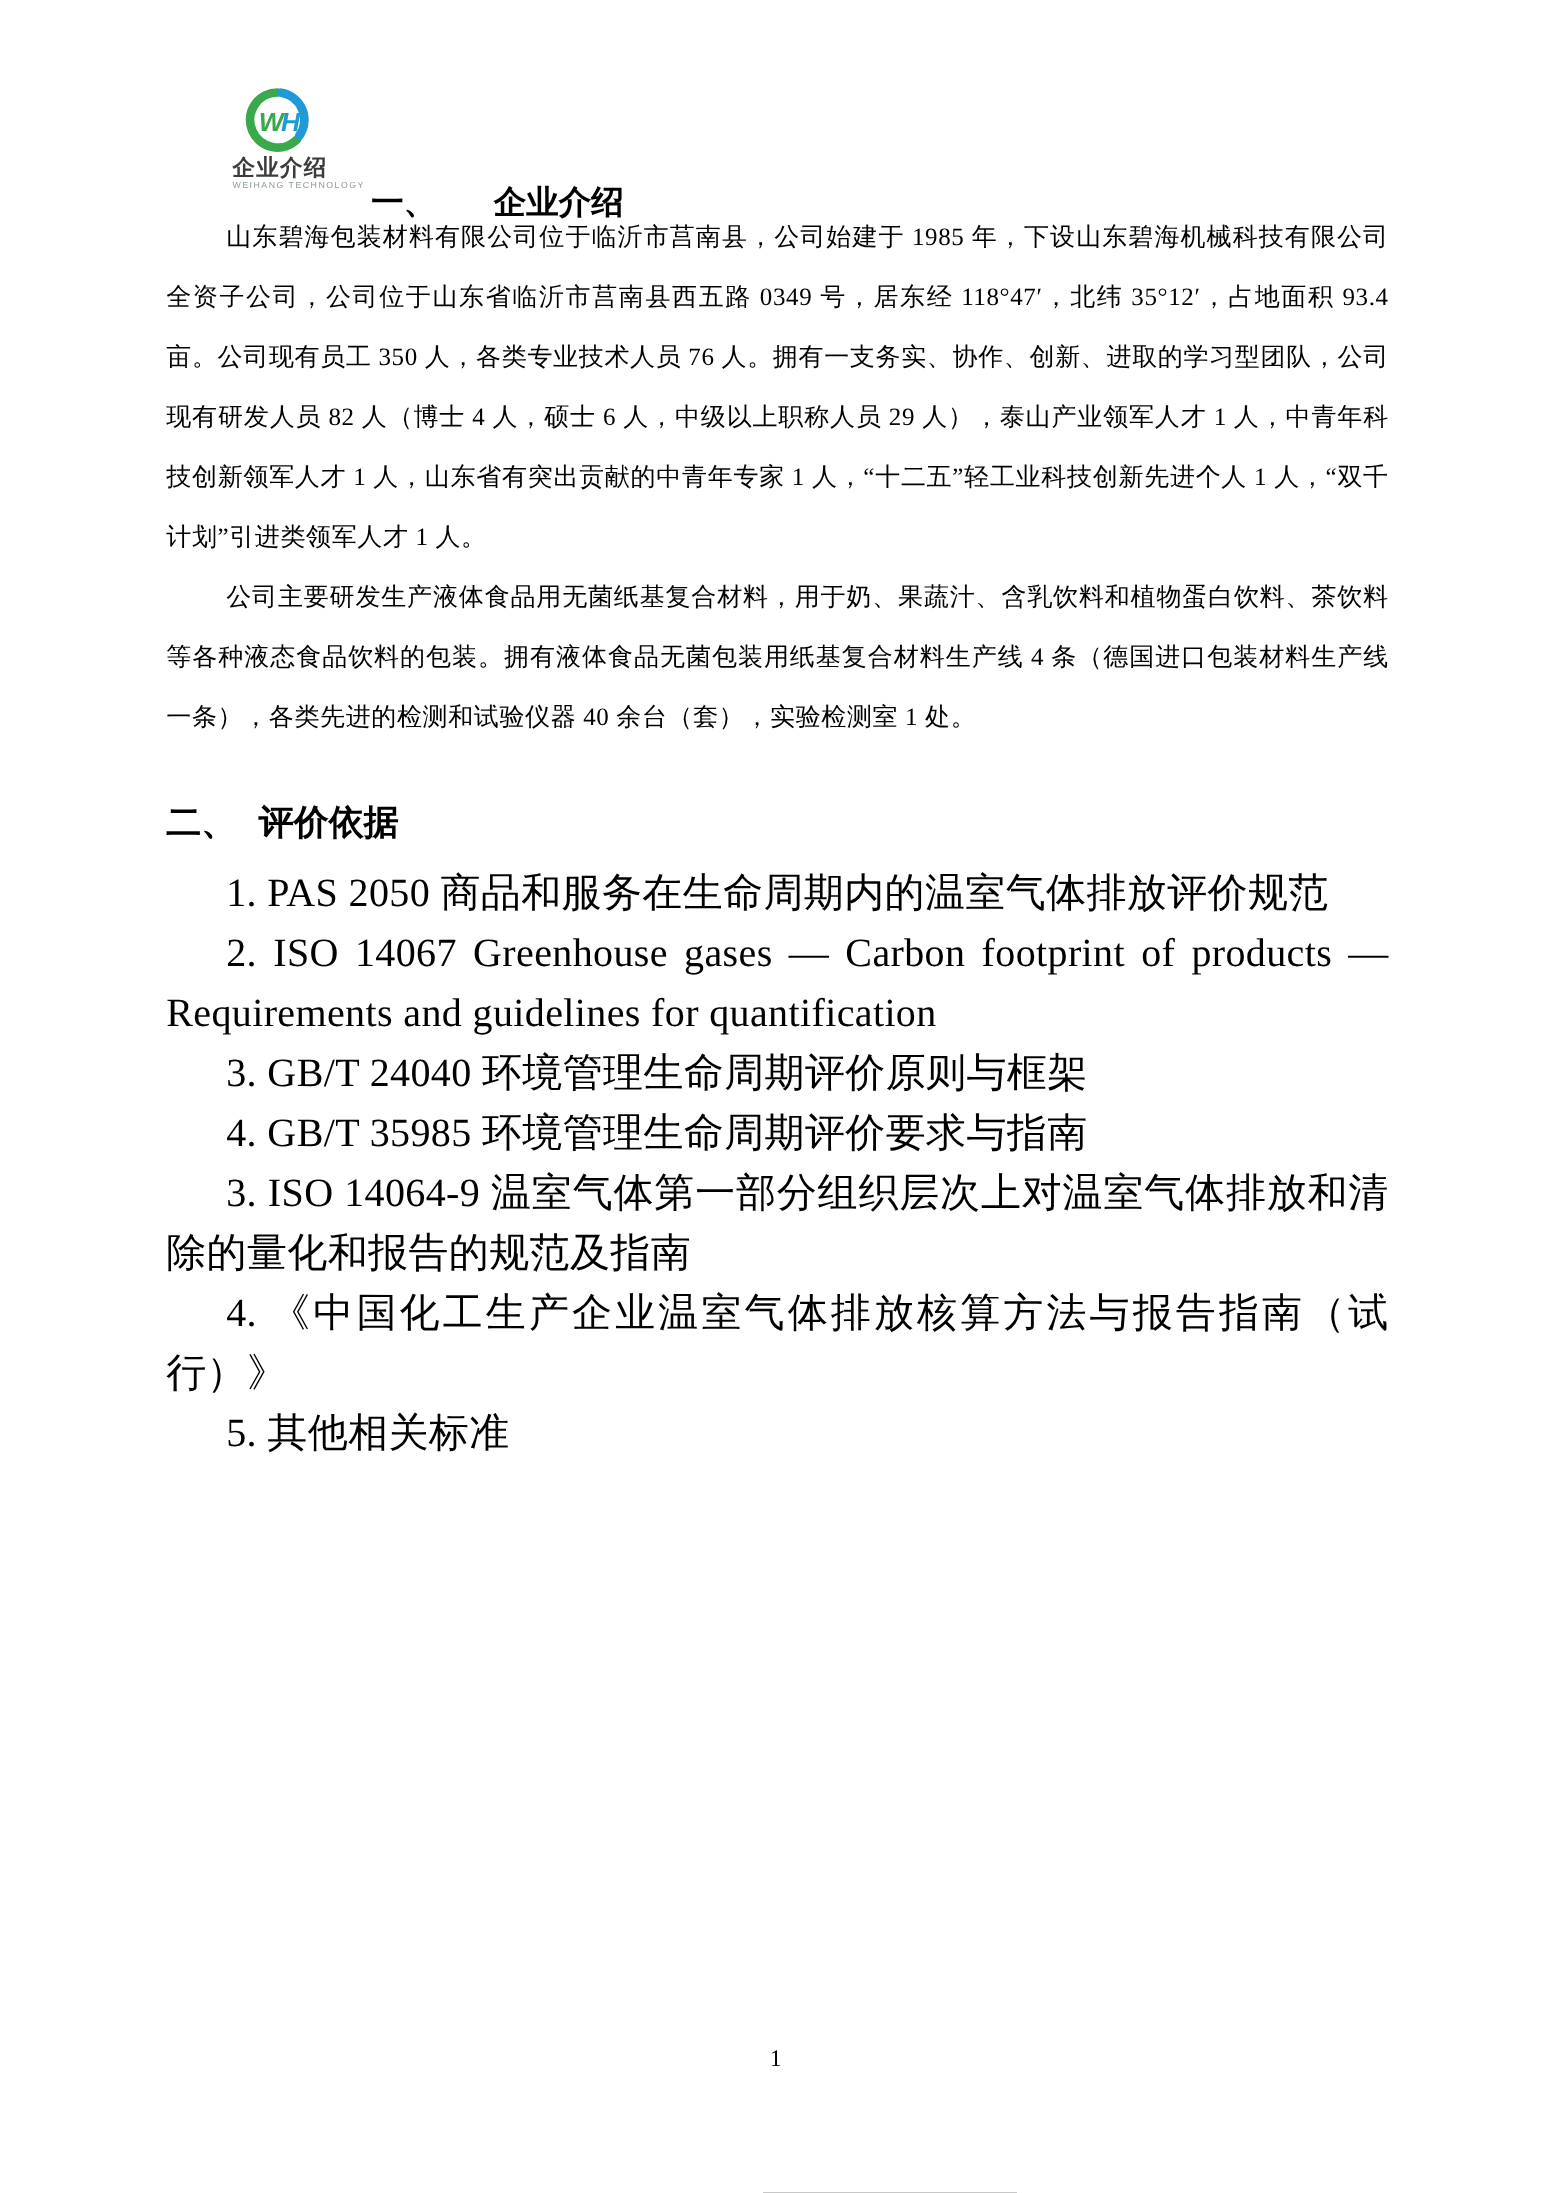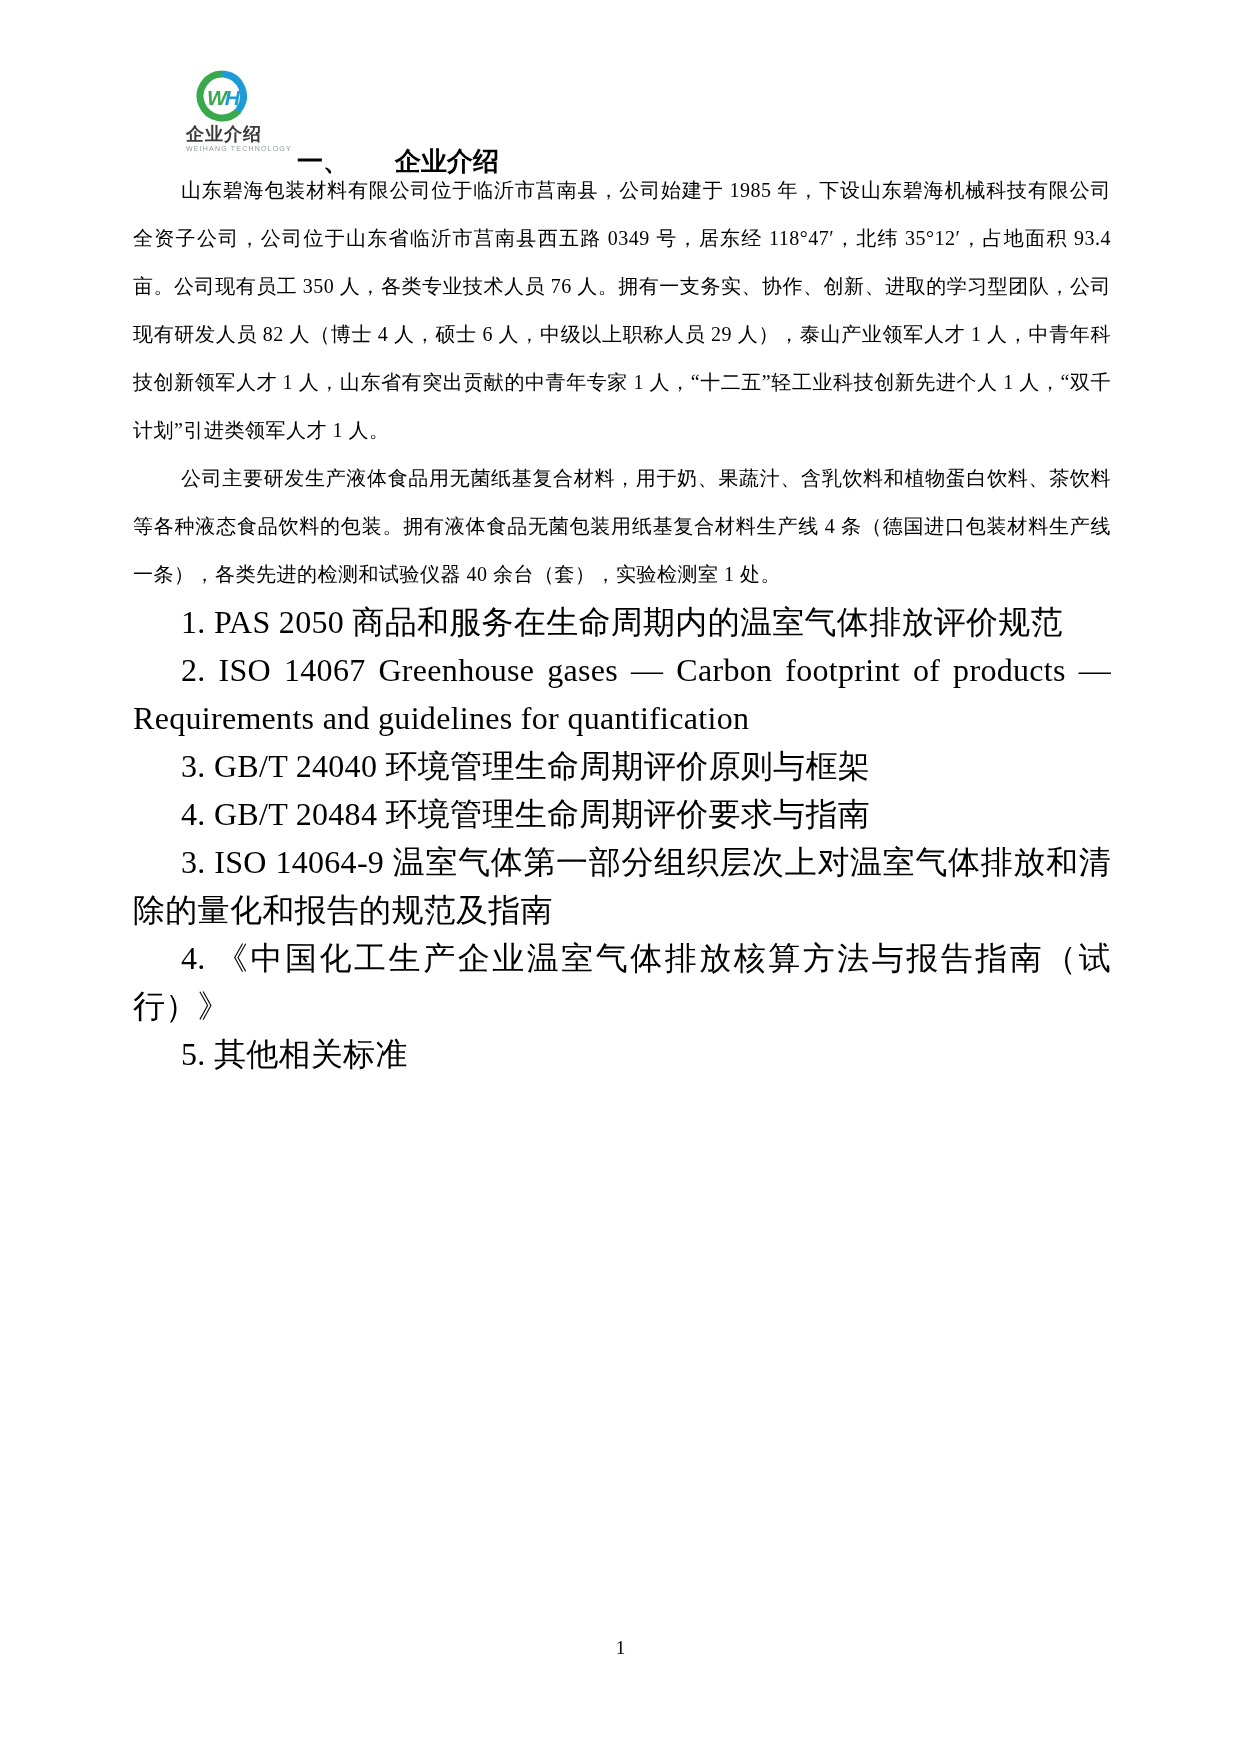--- a/index.html
+++ b/index.html
@@ -96,25 +96,28 @@
   <div class="h1">
     <span class="h-num">一、</span><span class="h-title">企业介绍</span>
   </div>
 
   <div class="content">
 
     <p class="body-p">山东碧海包装材料有限公司位于临沂市莒南县，公司始建于 1985 年，下设山东碧海机械科技有限公司全资子公司，公司位于山东省临沂市莒南县西五路 0349 号，居东经 118°47′，北纬 35°12′，占地面积 93.4 亩。公司现有员工 350 人，各类专业技术人员 76 人。拥有一支务实、协作、创新、进取的学习型团队，公司现有研发人员 82 人（博士 4 人，硕士 6 人，中级以上职称人员 29 人），泰山产业领军人才 1 人，中青年科技创新领军人才 1 人，山东省有突出贡献的中青年专家 1 人，“十二五”轻工业科技创新先进个人 1 人，“双千计划”引进类领军人才 1 人。</p>
 
     <p class="body-p">公司主要研发生产液体食品用无菌纸基复合材料，用于奶、果蔬汁、含乳饮料和植物蛋白饮料、茶饮料等各种液态食品饮料的包装。拥有液体食品无菌包装用纸基复合材料生产线 4 条（德国进口包装材料生产线一条），各类先进的检测和试验仪器 40 余台（套），实验检测室 1 处。</p>
 
+    <div class="h2">
+      <span class="h-num">二、</span><span class="h-title">评价依据</span>
+    </div>
 
     <p class="ref-p">1. PAS 2050 商品和服务在生命周期内的温室气体排放评价规范</p>
     <p class="ref-p">2. ISO 14067 Greenhouse gases — Carbon footprint of products — Requirements and guidelines for quantification</p>
     <p class="ref-p">3. GB/T 24040 环境管理生命周期评价原则与框架</p>
-    <p class="ref-p">4. GB/T 20484 环境管理生命周期评价要求与指南</p>
+    <p class="ref-p">4. GB/T 35985 环境管理生命周期评价要求与指南</p>
     <p class="ref-p">3. ISO 14064-9 温室气体第一部分组织层次上对温室气体排放和清除的量化和报告的规范及指南</p>
     <p class="ref-p">4. 《中国化工生产企业温室气体排放核算方法与报告指南（试行）》</p>
     <p class="ref-p">5. 其他相关标准</p>
 
   </div>
 
   <div class="page-num">1</div>
 
 </div>
 

